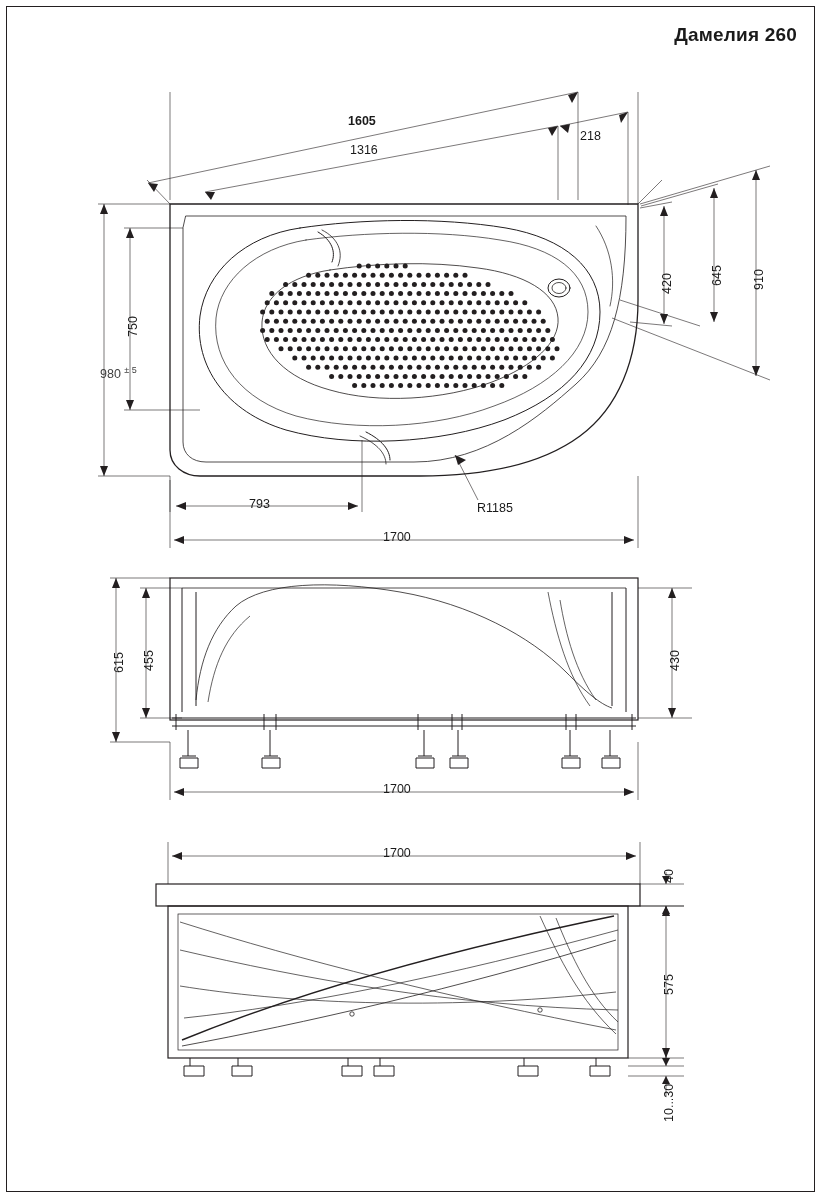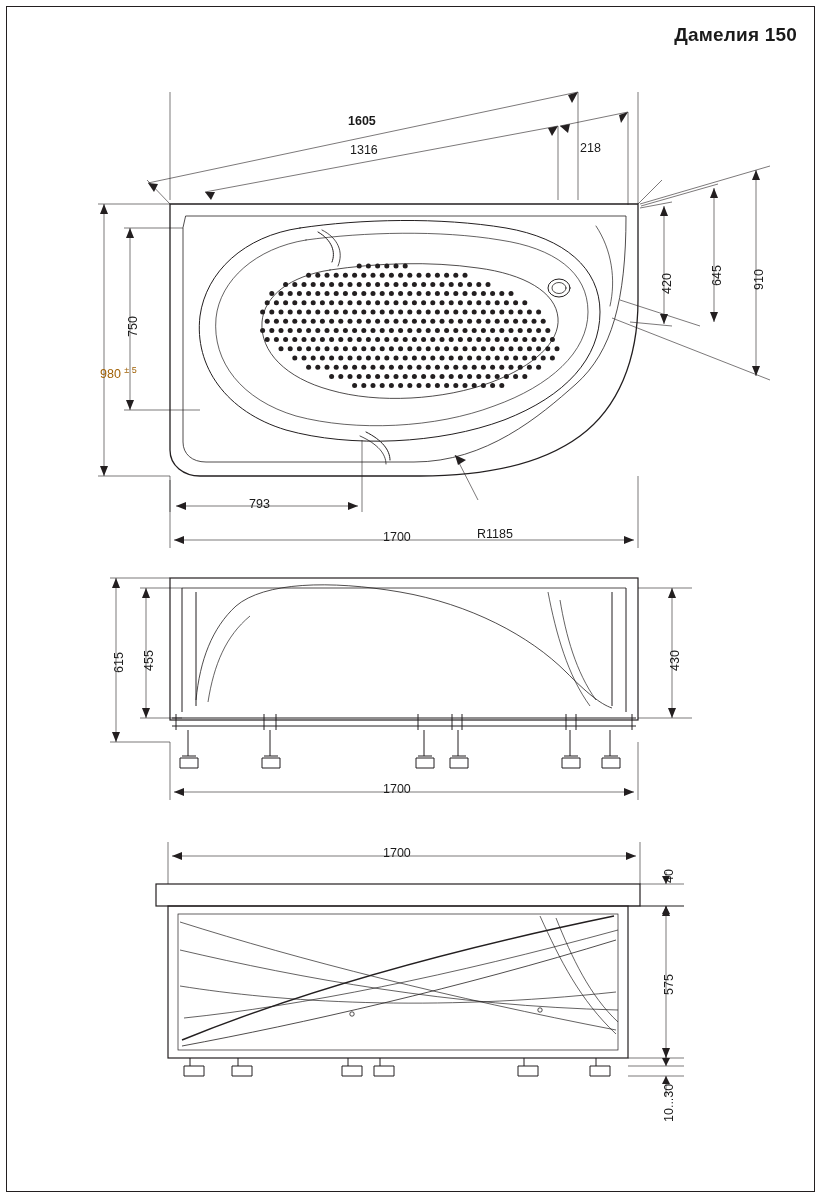--- a/index.html
+++ b/index.html
@@ -53,33 +53,33 @@
     transform-origin: left top;
   }
   .sup {
     font-size: 9px;
     vertical-align: super;
     line-height: 0;
   }
   .stack {
     position: absolute;
     font-size: 12.5px;
-    color: #a16207;
+    color: #404040;
     line-height: 1.0;
     text-align: left;
   }
 </style>
 </head>
 <body>
 
 <div id="sheet">
 
   <div class="frame"></div>
 
-  <div class="title">Дамелия 150</div>
+  <div class="title">Дамелия 260</div>
 
   <svg class="draw" viewBox="0 0 823 1200">
     <g fill="none" stroke="#231f20" stroke-width="1" stroke-linejoin="round" stroke-linecap="round">
 
       <path d="M170,204 L638,204 L638,300 C638,360 618,408 580,436 C542,464 488,476 420,476
                L200,476 C184,476 170,466 170,450 Z" stroke-width="1.3"></path>
 
       <path d="M186,216 L626,216 C626,300 612,352 576,384 C540,416 486,462 414,462
                L206,462 C192,462 183,454 183,442 L183,228 Z" stroke-width="0.8"></path>
 
@@ -647,35 +647,35 @@
       <polygon points="666,906 662,914 670,914"></polygon>
       <polygon points="666,906 662,916 670,916"></polygon>
       <polygon points="666,1058 662,1048 670,1048"></polygon>
       <polygon points="666,1066 662,1058 670,1058"></polygon>
       <polygon points="666,1076 662,1084 670,1084"></polygon>
     </g>
   </svg>
 
   <div class="lbl" style="left:348px; top:114px;font-weight:bold;">1605</div>
   <div class="lbl" style="left:350px; top:143px;">1316</div>
-  <div class="lbl" style="left:580px; top:129px;margin-top:12px;">218</div>
+  <div class="lbl" style="left:580px; top:129px;">218</div>
 
   <div class="lbl rot" style="left:752px; top:290px;">910</div>
   <div class="lbl rot" style="left:710px; top:286px;">645</div>
   <div class="lbl rot" style="left:660px; top:294px;">420</div>
 
   <div class="lbl rot" style="left:126px; top:337px;">750</div>
 
   <div class="stack rot" style="left:100px; top:368px;">
     <span><span>980</span> <span class="sup">± 5</span></span>
   </div>
 
   <div class="lbl" style="left:249px; top:497px;">793</div>
   <div class="lbl" style="left:383px; top:530px;">1700</div>
-  <div class="lbl" style="left:477px; top:527px;text-align:right;">R1185</div>
+  <div class="lbl" style="left:477px; top:501px;text-align:right;">R1185</div>
 
   <div class="lbl rot" style="left:112px; top:673px;">615</div>
   <div class="lbl rot" style="left:142px; top:671px;">455</div>
   <div class="lbl rot" style="left:668px; top:671px;">430</div>
   <div class="lbl" style="left:383px; top:782px;">1700</div>
 
   <div class="lbl" style="left:383px; top:846px;">1700</div>
   <div class="lbl rot" style="left:662px; top:883px;">40</div>
   <div class="lbl rot" style="left:662px; top:995px;">575</div>
   <div class="lbl rot" style="left:662px; top:1122px;">10...30</div>

